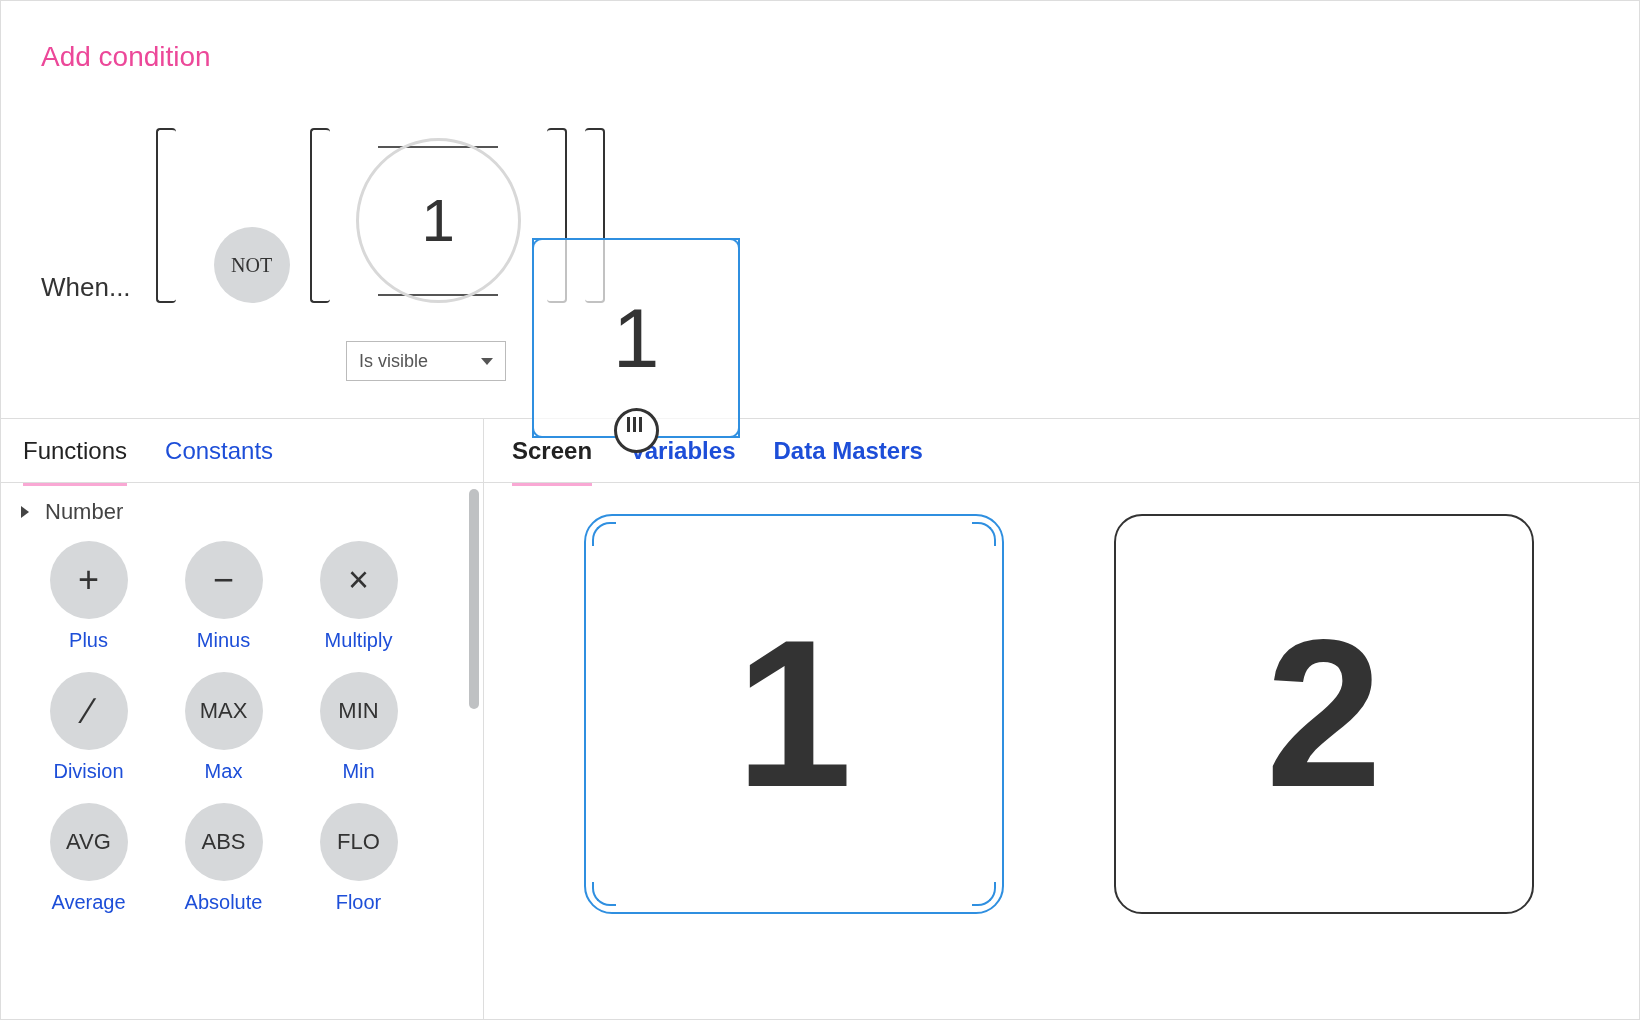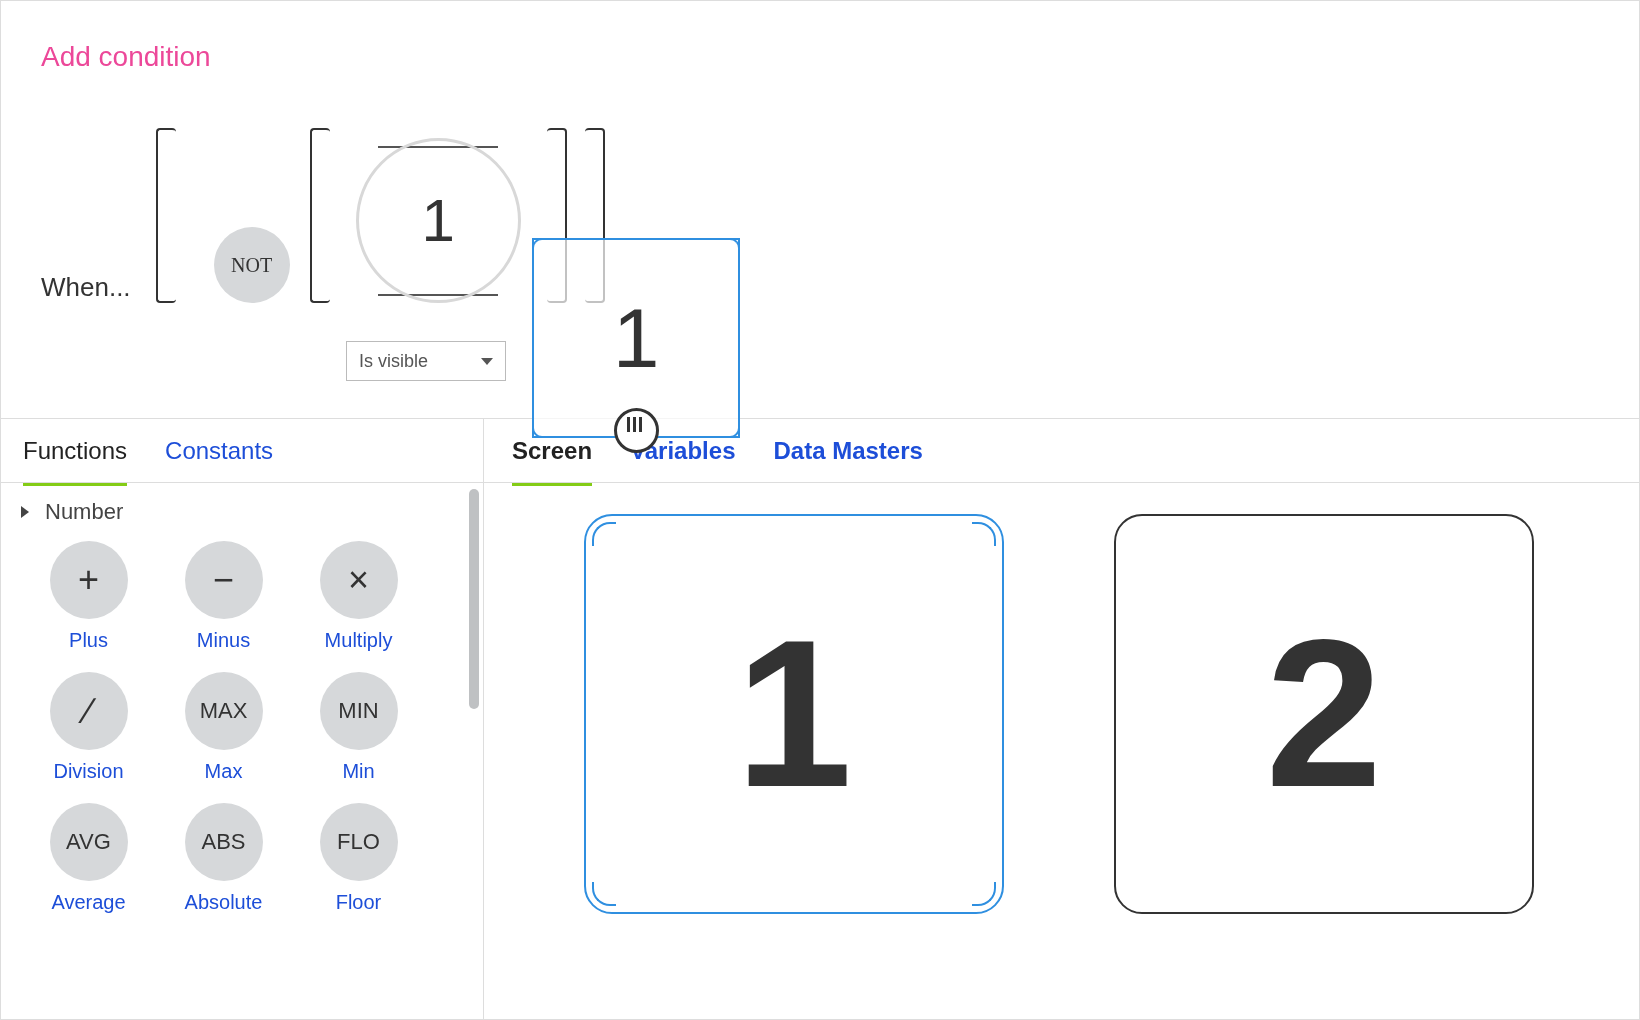--- a/index.html
+++ b/index.html
@@ -41,21 +41,21 @@
     linear-gradient(#333,#333) 18px 3px/3px 12px no-repeat;
   }
 
   
   .bottom { display:flex; height: calc(1020px - 418px); }
   .left-pane { width: 483px; border-right: 1px solid #ddd; position: relative; }
   .right-pane { flex: 1; position: relative; font-weight: bold; }
 
   .tabs { display:flex; gap: 38px; padding: 18px 22px 0 22px; border-bottom: 1px solid #ddd; height: 64px; align-items: flex-start; }
   .tab { font-size: 24px; color: #1d4ed8; padding-bottom: 18px; cursor: pointer; }
-  .tab.active { color: #222; border-bottom: 3px solid #84cc16; margin-bottom:-1px; }
+  .tab.active { color: #222; border-bottom: 3px solid #f9a8d4; margin-bottom:-1px; }
 
   .section-hdr { display:flex; align-items:center; gap: 16px; padding: 16px 20px; font-size: 22px; color:#444; }
   .section-hdr .chev { width:0;height:0;border-top:6px solid transparent;border-bottom:6px solid transparent;border-left:8px solid #444; }
 
   .fn-grid { display:grid; grid-template-columns: repeat(3, 135px); gap: 20px 0; padding: 0 20px; justify-content:start; }
   .fn { display:flex; flex-direction:column; align-items:center; gap:10px; }
   .fn .bubble { width: 78px; height:78px; border-radius:50%; background:#d6d8da; display:flex; align-items:center; justify-content:center; font-size:30px; font-weight:500; color:#333;}
   .fn .bubble.sym { font-size:36px; font-weight:300;}
   .fn .lbl { font-size: 20px; color:#1d4ed8; }
 

